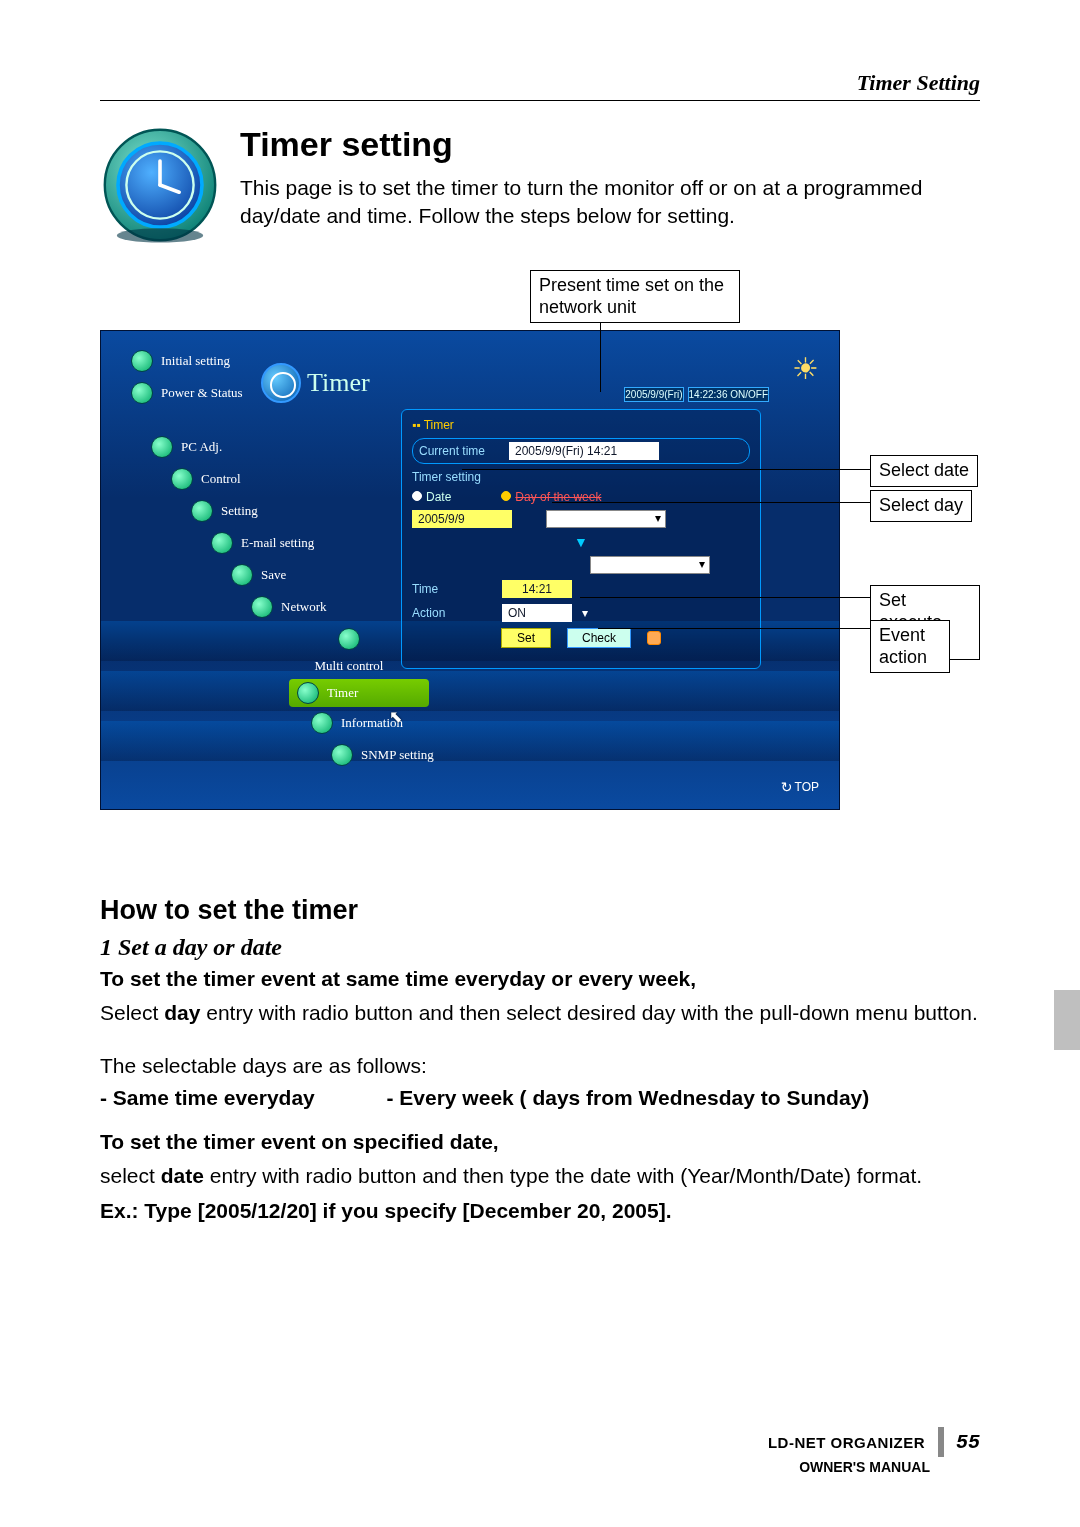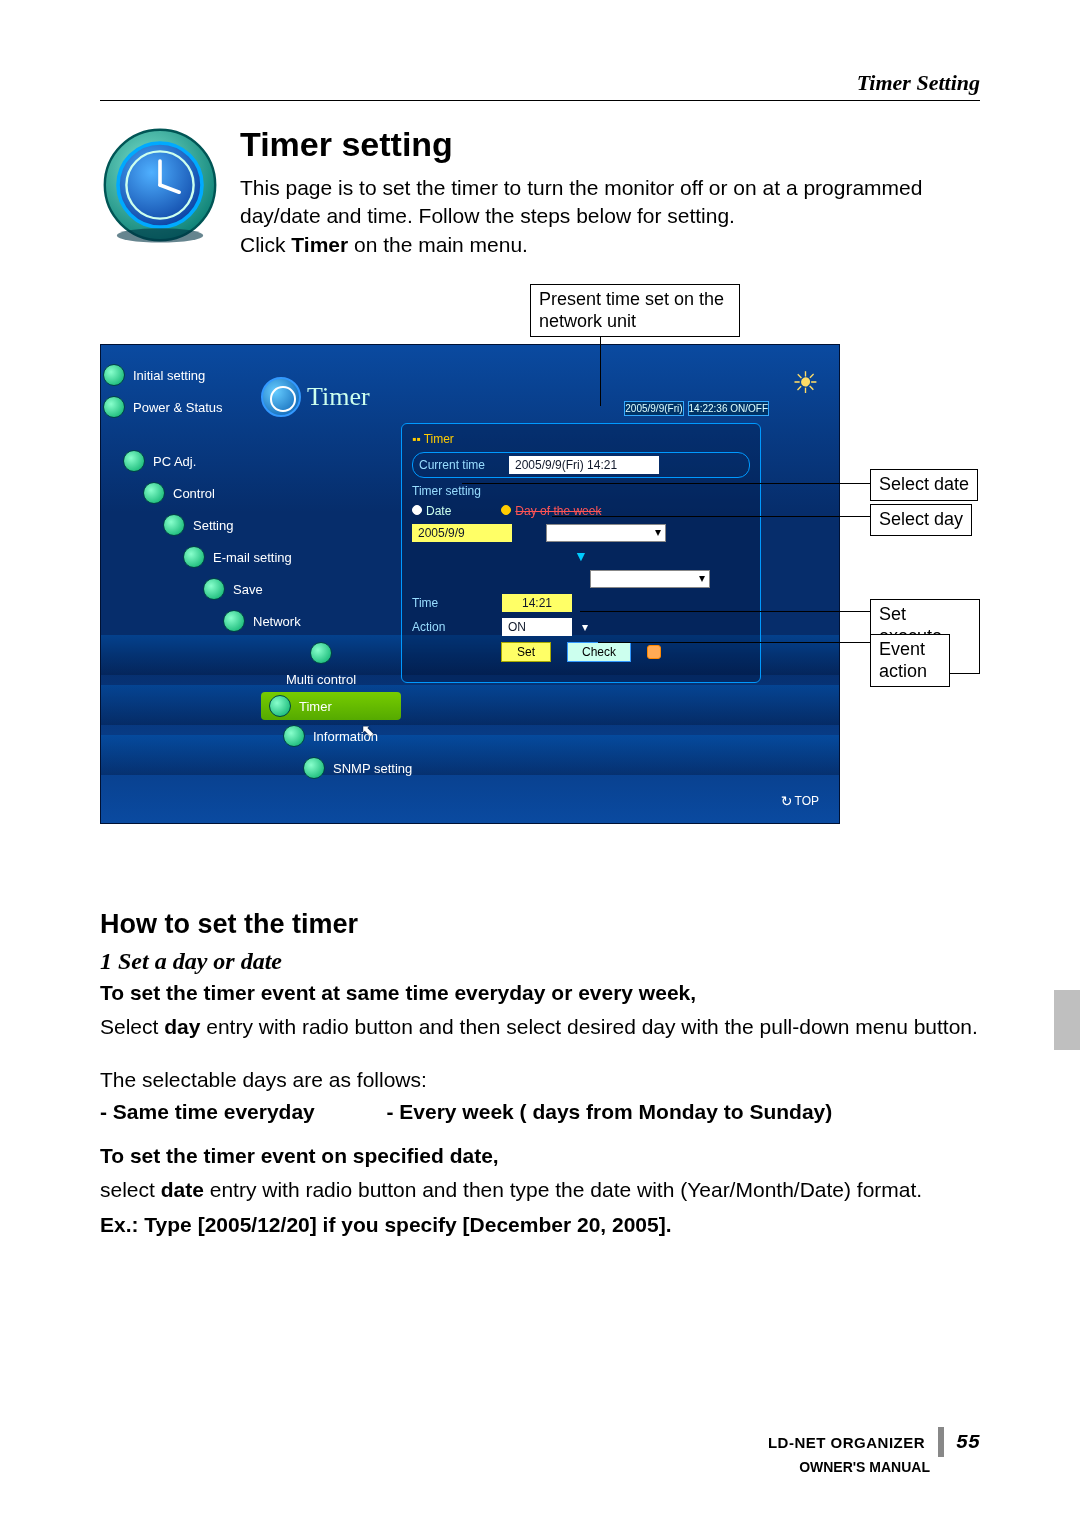--- a/index.html
+++ b/index.html
@@ -74,25 +74,26 @@
     left: 0;
     top: 45px;
     width: 740px;
     height: 480px;
     background: linear-gradient(#0a4aa0 0%, #062d6b 35%, #062d6b 65%, #0a4aa0 100%);
     border: 1px solid #013;
     overflow: hidden;
   }
   .menu {
     position: absolute;
-    left: 0;
+    left: 28px;
     top: 14px;
     width: 300px;
     font-size: 13px;
     color: #fff;
+    font-family: Liberation Serif, serif;
   }
   .menu-item {
     display: flex;
     align-items: center;
     gap: 8px;
     padding: 5px 2px;
     white-space: nowrap;
   }
   .menu-item .dot {
     width: 22px; height: 22px;
@@ -265,23 +266,20 @@
         <circle cx="50" cy="50" r="35" fill="url(#g2)" stroke="#0af" stroke-width="3"></circle>
         <circle cx="50" cy="50" r="28" fill="none" stroke="#cfe" stroke-width="2"></circle>
         <line x1="50" y1="50" x2="50" y2="30" stroke="#fff" stroke-width="3" stroke-linecap="round"></line>
         <line x1="50" y1="50" x2="66" y2="56" stroke="#fff" stroke-width="3" stroke-linecap="round"></line>
         <ellipse cx="50" cy="92" rx="36" ry="6" fill="#034" opacity="0.6"></ellipse>
       </svg>
     </div>
     <div class="intro-text">
       <div class="title">Timer setting</div>
       <div class="body-text">This page is to set the timer to turn the monitor off or on at a programmed day/date and time. Follow the steps below for setting.</div>
-      <div class="body-text">
-        <span>Click </span><span class="bold">Timer</span><span> on the main menu.</span>
-      </div>
     </div>
   </div>
 
   <div class="shot-wrap">
 
     <div class="callout" style="left:430px; top:-15px; width:210px;">Present time set on the network unit</div>
     <div class="callout-line" style="left:500px; top:35px; width:1px; height:72px;"></div>
 
     <div class="callout" style="left:770px; top:170px;">Select date</div>
     <div class="callout-line" style="left:362px; top:184px; width:408px; height:1px;"></div>
@@ -412,21 +410,21 @@
   </div>
   <div class="para bold">To set the timer event at same time everyday or every week,</div>
   <div class="para">
     <span>Select </span><span class="bold">day</span><span> entry with radio button and then select desired day with the pull-down menu button.</span>
   </div>
   <div class="gap"></div>
   <div class="para">The selectable days are as follows:</div>
   <div class="optline">
     <span class="b">- Same time everyday</span>
     <span style="display:inline-block; width:60px;"></span>
-    <span class="b">- Every week ( days from Monday to Sunday)</span>
+    <span class="b">- Every week ( days from Wednesday to Sunday)</span>
   </div>
   <div class="gap"></div>
   <div class="para bold">To set the timer event on specified date,</div>
   <div class="para">
     <span>select </span><span class="bold">date</span><span> entry with radio button and then type the date with (Year/Month/Date) format.</span>
   </div>
   <div class="para bold">Ex.: Type [2005/12/20] if you specify [December 20, 2005].</div>
 
   <div class="footer">
     <div>

